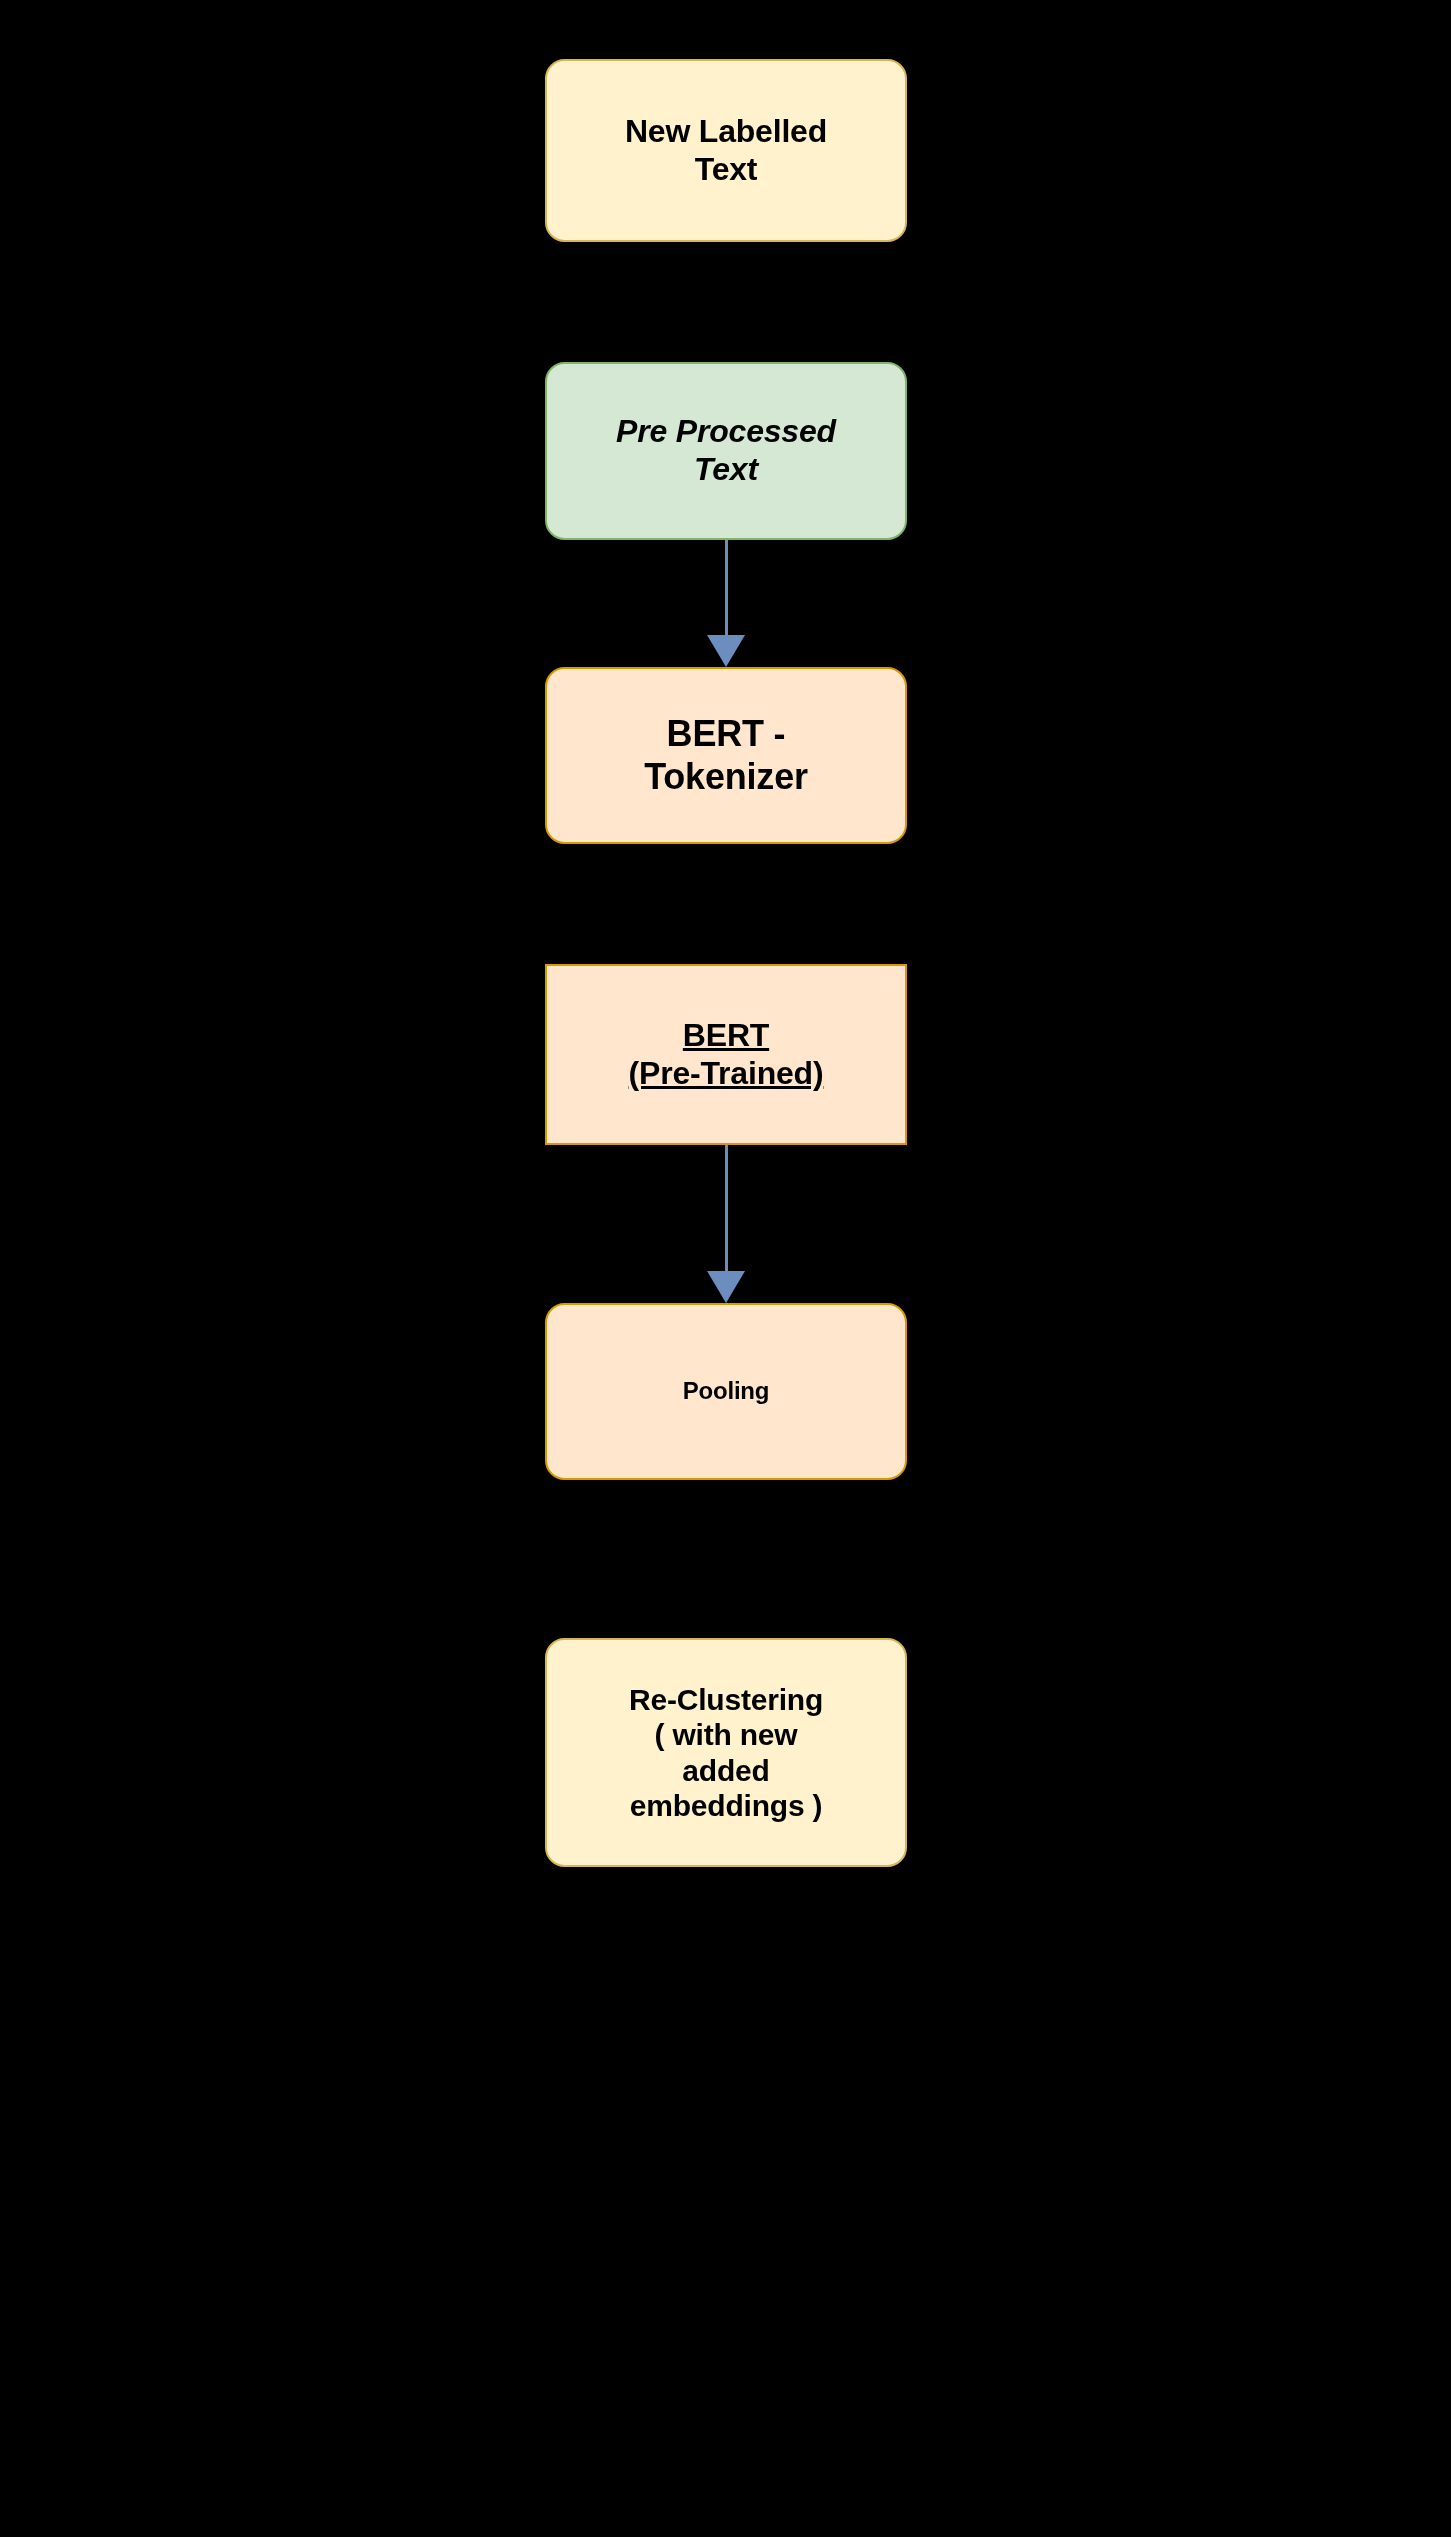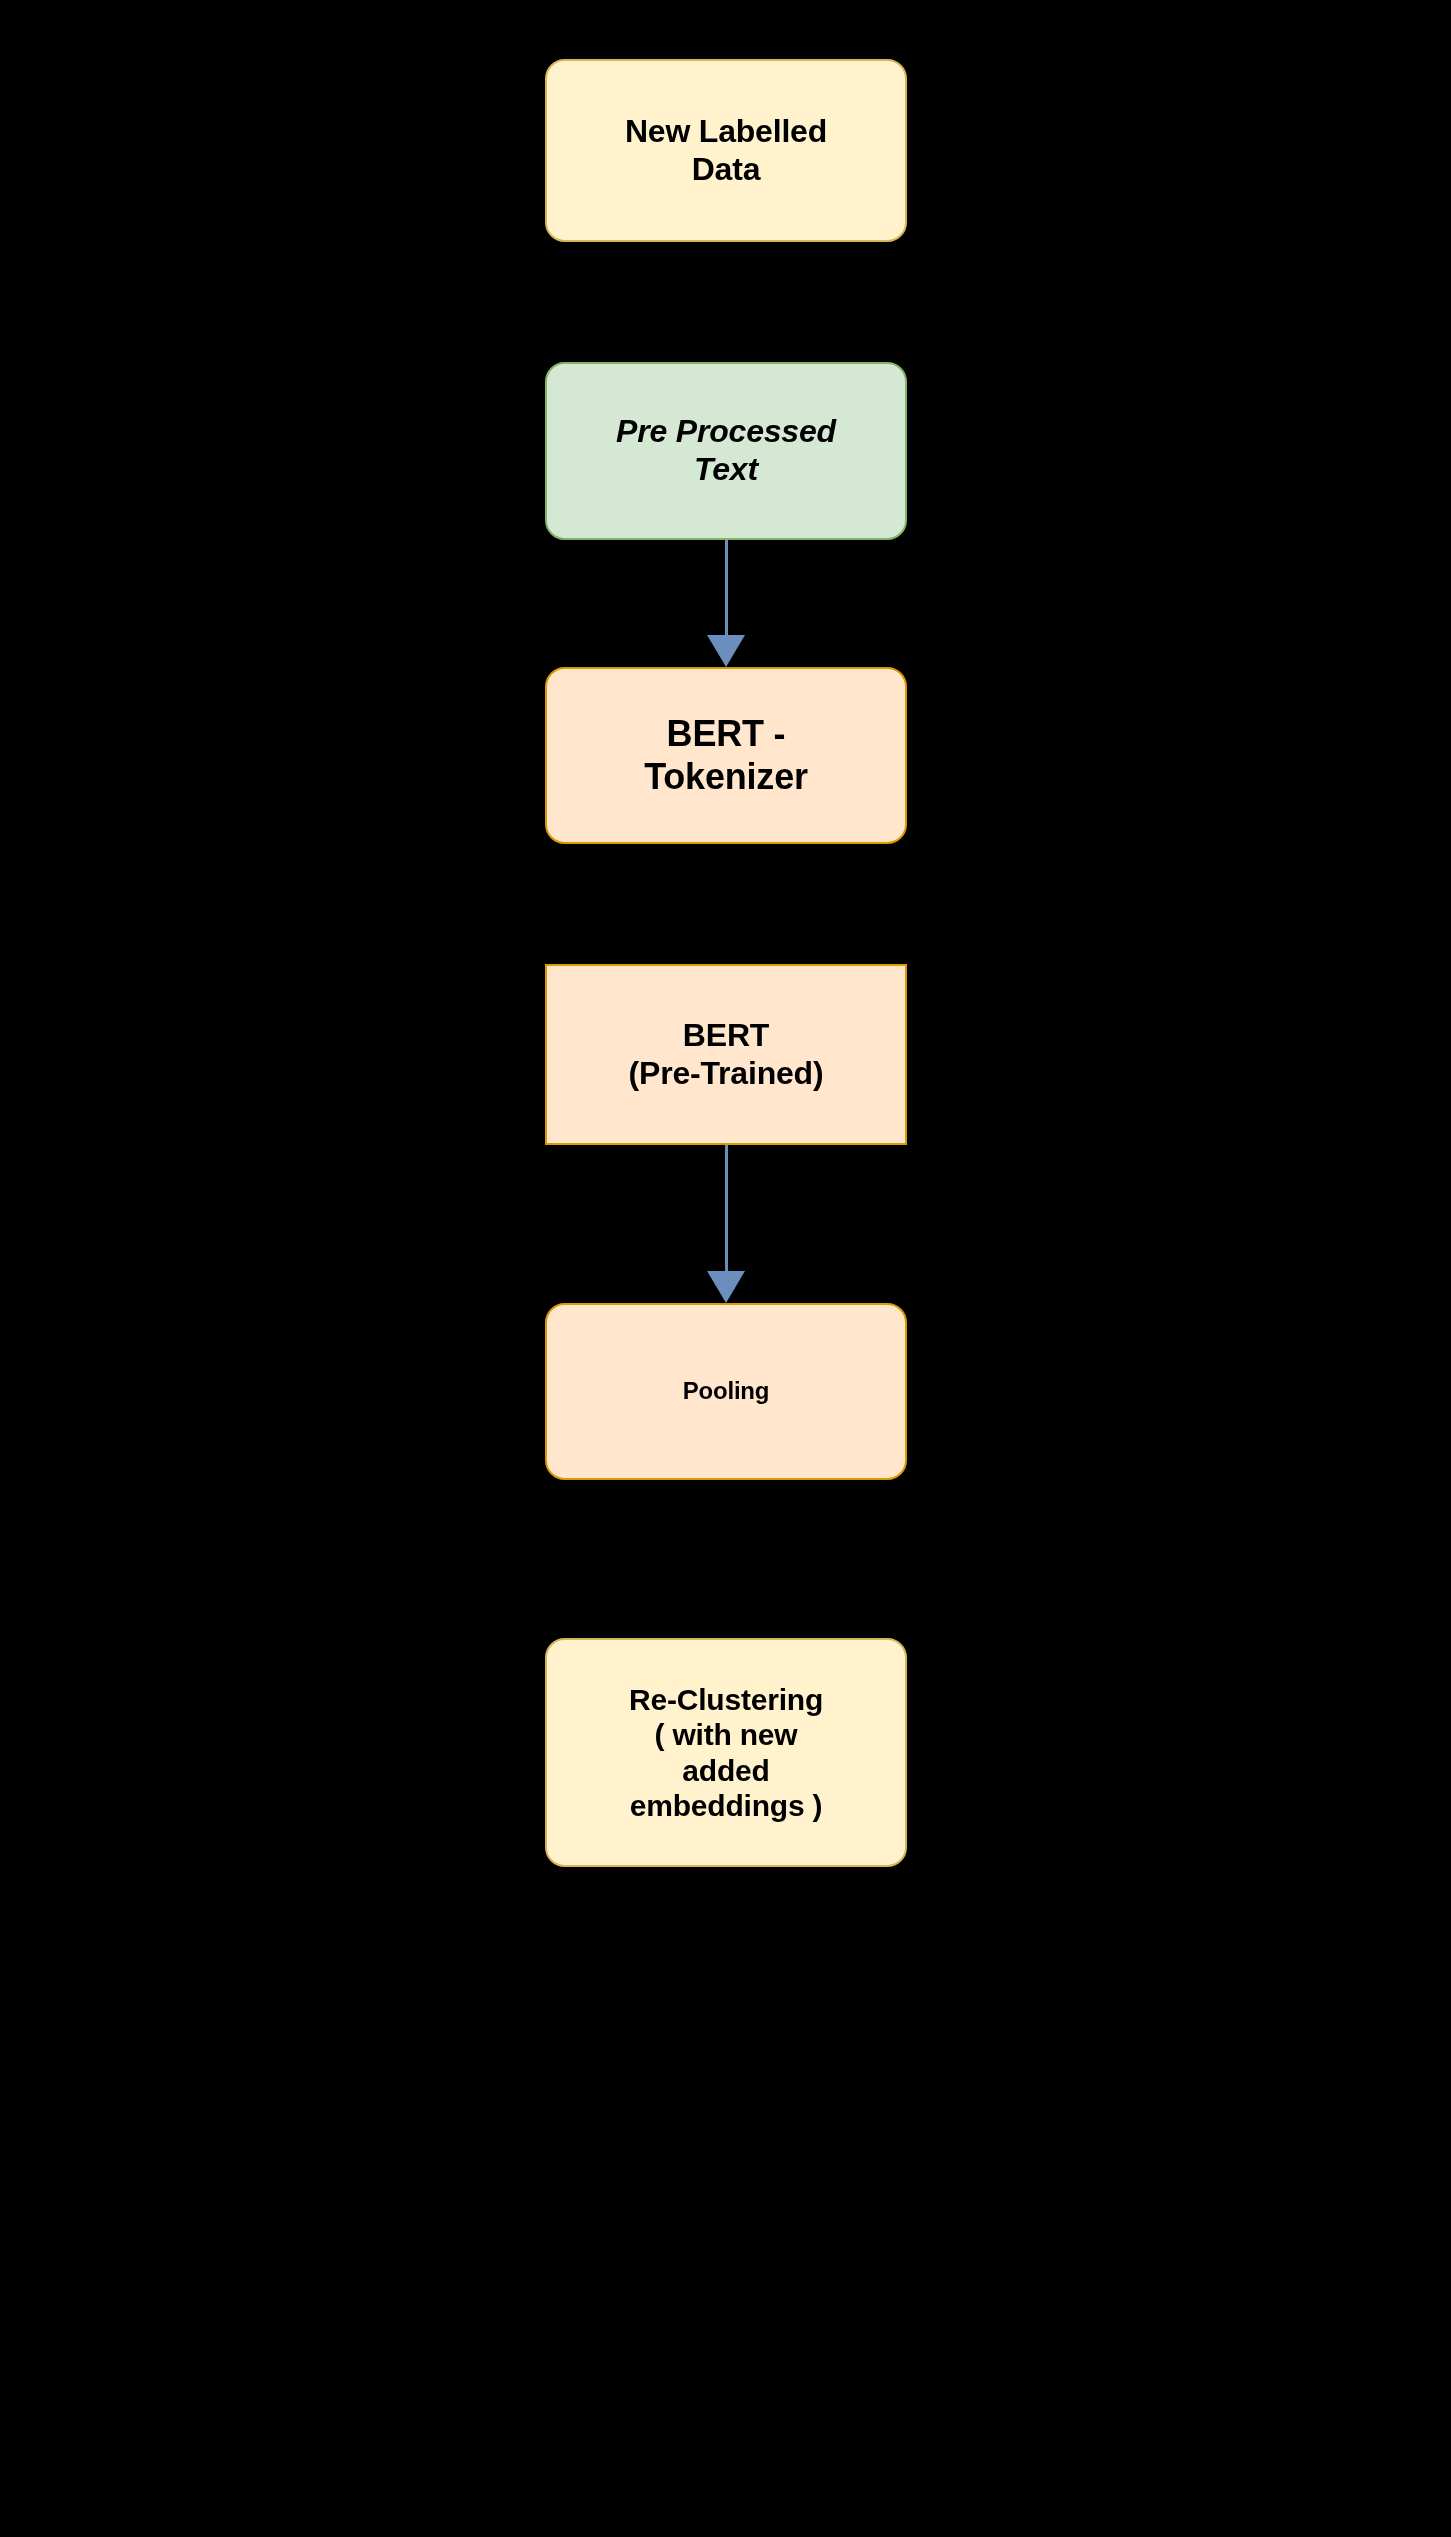--- a/index.html
+++ b/index.html
@@ -53,21 +53,21 @@
     border: 2.3px solid #D79B00;
   }
 
   .shape-rounded { border-radius: 19.6px; }
   .shape-square  { border-radius: 0; }
 
   
   #node-new-labelled-data   { left: 545px; top: 59px;   width: 362px; height: 183px; font-size: 32px; }
   #node-pre-processed-text  { left: 545px; top: 362px;  width: 362px; height: 178px; font-size: 32px; font-style: italic; }
   #node-bert-tokenizer      { left: 545px; top: 667px;  width: 362px; height: 177px; font-size: 36px; }
-  #node-bert-pretrained     { left: 545px; top: 964px; width: 362px; height: 181px; font-size: 32px; }
+  #node-bert-pretrained     { left: 545px; top: 964px; width: 362px; height: 181px; font-size: 32px; text-decoration: underline; }
   #node-pooling             { left: 545px; top: 1303px; width: 362px; height: 177px; font-size: 24px; }
   #node-re-clustering       { left: 545px; top: 1638px; width: 362px; height: 229px; font-size: 30px; }
   #node-modified-avg-emb    { left: 485px; top: 1999px; width: 484px; height: 181px; font-size: 32px; }
 
   
   .arrow {
     position: absolute;
     pointer-events: none;
   }
   .arrow .shaft {
@@ -95,21 +95,21 @@
 
   #arrow-bert-to-pooling   { left: 696px; top: 1145px; width: 60px; height: 158px; }
   #arrow-bert-to-pooling .shaft { height: 130px; }
 </style>
 </head>
 <body>
 
 <div id="canvas">
 
   <div class="node fill-yellow shape-rounded" id="node-new-labelled-data">New Labelled
-Data</div>
+Text</div>
 
   <div class="node fill-green shape-rounded" id="node-pre-processed-text">Pre Processed
 Text</div>
 
   <div class="arrow" id="arrow-text-to-tokenizer">
     <span class="shaft"></span>
     <span class="head"></span>
   </div>
 
   <div class="node fill-orange shape-rounded" id="node-bert-tokenizer">BERT -

